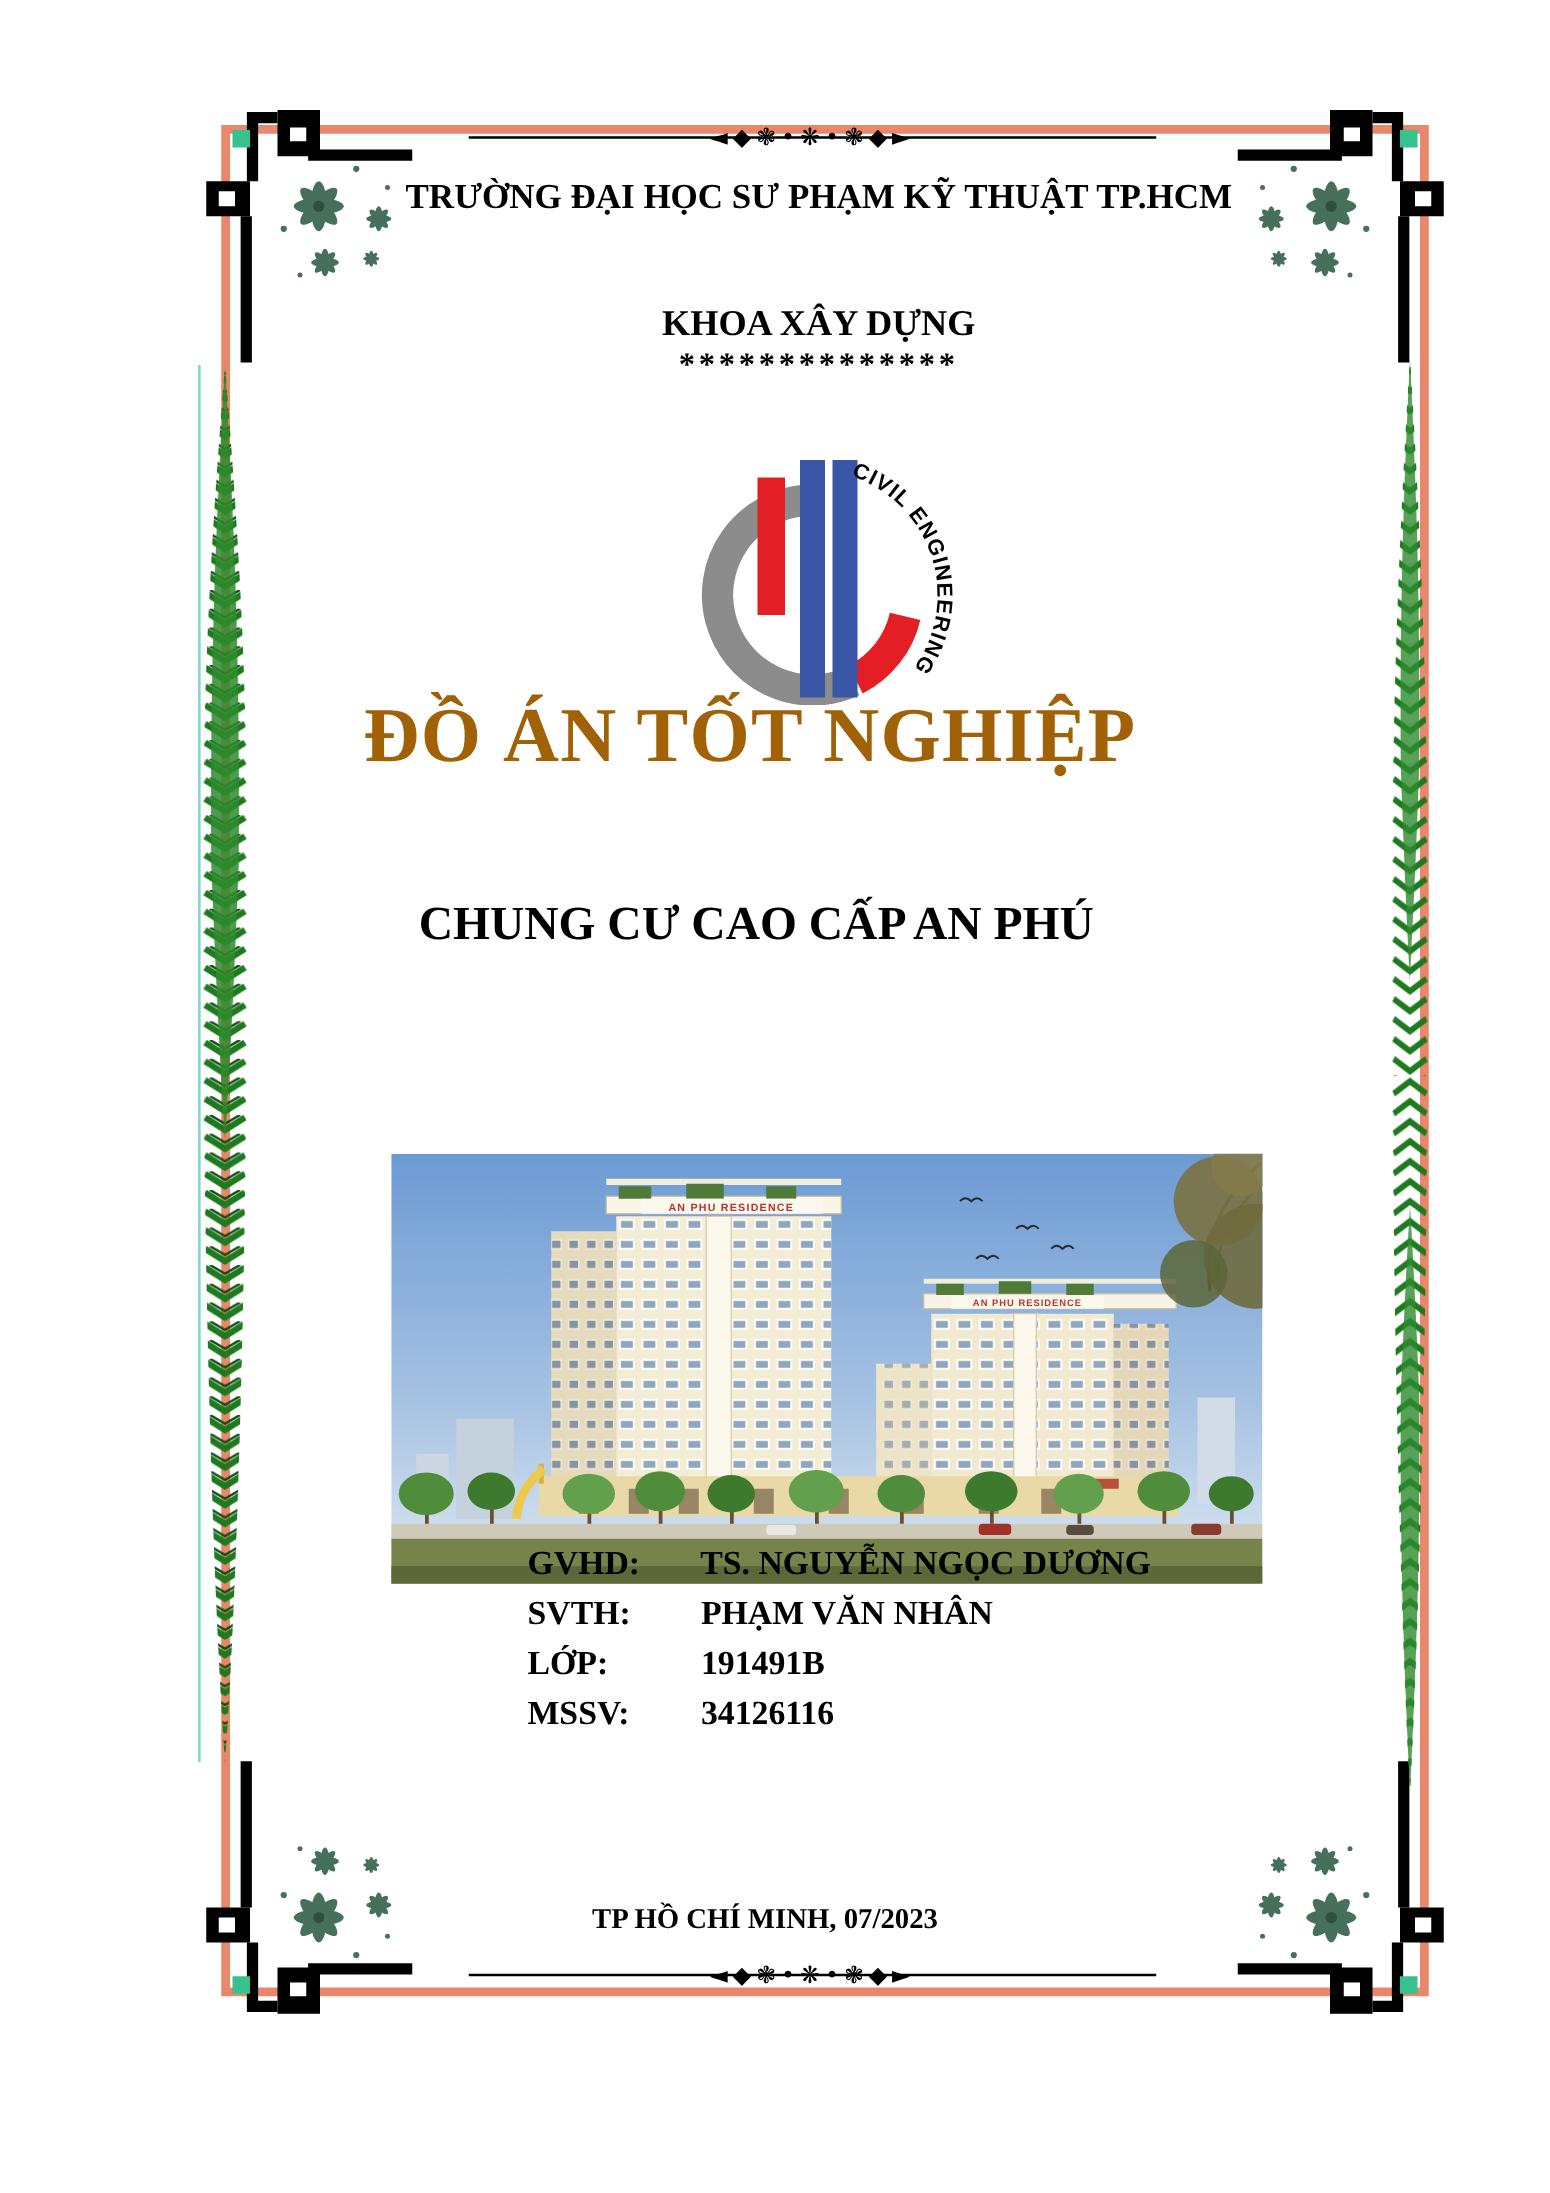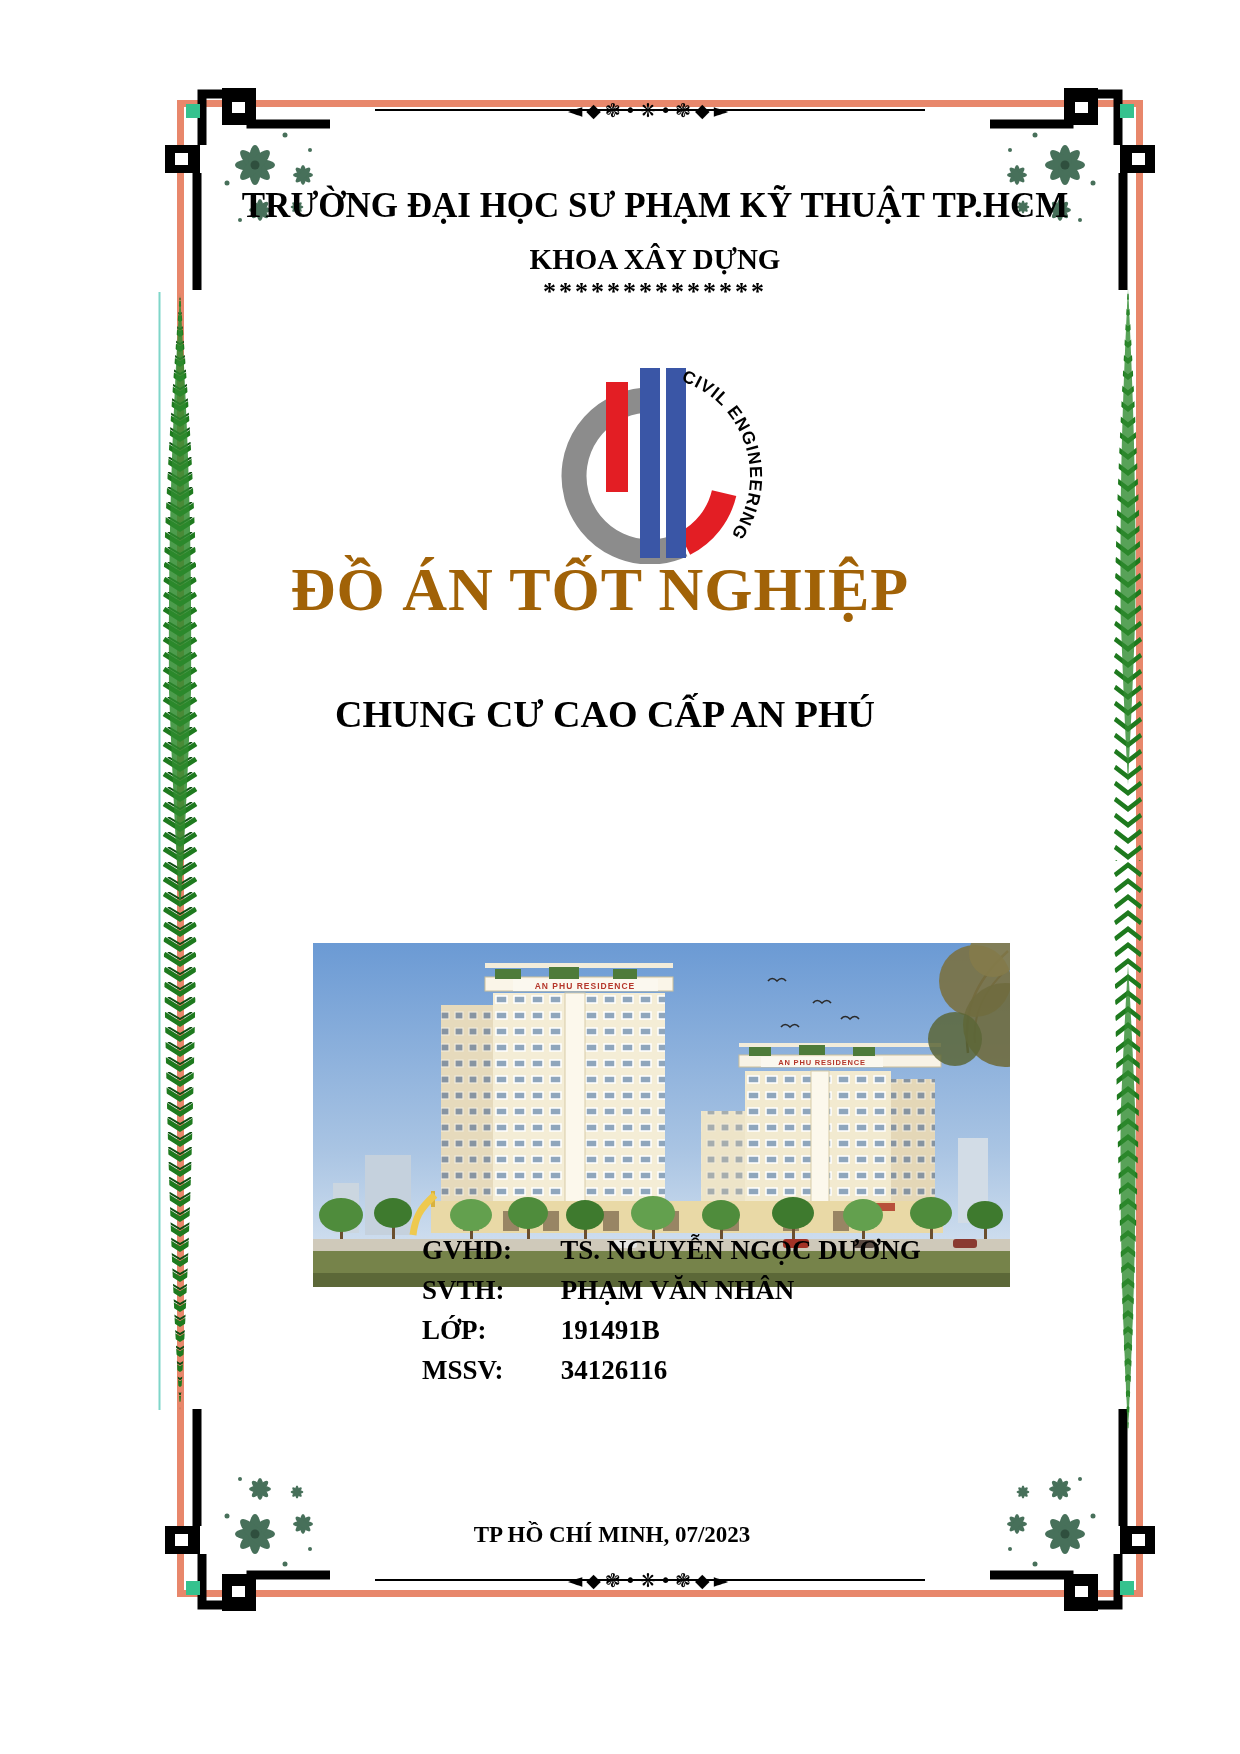--- a/index.html
+++ b/index.html
@@ -27,36 +27,36 @@
   .divider{left:375px;width:550px;height:24px;text-align:center;}
   .divider.top{top:98px;}
   .divider.bottom{top:1568px;}
   .divider .line{position:absolute;left:0;right:0;top:11px;height:2px;background:#000;}
   .divider .glyphs{position:relative;display:inline-block;font-family:"DejaVu Sans",sans-serif;
     font-size:19px;line-height:24px;letter-spacing:4px;color:#000;}
 
   
   .ministry{left:70px;right:0;top:140px;text-align:center;font-weight:bold;}
   .ministry .l1{font-size:26px;line-height:1.25;}
-  .ministry .l2{font-size:35px;line-height:1.25;margin-top:44px;}
+  .ministry .l2{font-size:28px;line-height:1.25;}
   .faculty{left:70px;right:0;top:243px;text-align:center;font-weight:bold;font-size:29px;}
   .stars{left:70px;right:0;top:279px;text-align:center;font-weight:bold;font-size:26px;
     letter-spacing:3px;line-height:1;}
   .main-title{left:0;right:40px;top:558px;text-align:center;font-weight:bold;
     font-size:62px;line-height:1;color:#a16207;letter-spacing:1px;}
   .project{left:0;right:30px;top:692px;text-align:center;font-weight:bold;line-height:1.2;}
   .project .p-label{font-size:34px;}
-  .project .p-name{font-size:38px;}
+  .project .p-name{font-size:38px;margin-top:25px;}
   .info{left:422px;top:1235px;font-weight:bold;font-size:27px;}
   .info .row{height:40px;white-space:nowrap;}
   .info .lbl{display:inline-block;width:132px;}
   .city{left:0;right:46px;top:1522px;text-align:center;font-weight:bold;font-size:23px;margin-left:30px;}
 
   .logo{left:548px;top:368px;width:230px;height:196px;}
-  .photo{left:313px;top:923px;width:697px;height:344px;margin-top:20px;}
+  .photo{left:313px;top:923px;width:697px;height:344px;}
   .photo svg,.logo svg{display:block;}
 </style>
 </head>
 <body>
 
 <div class="page">
 
   <div class="abs salmon-frame"></div>
 
   <div class="abs corner tl">

